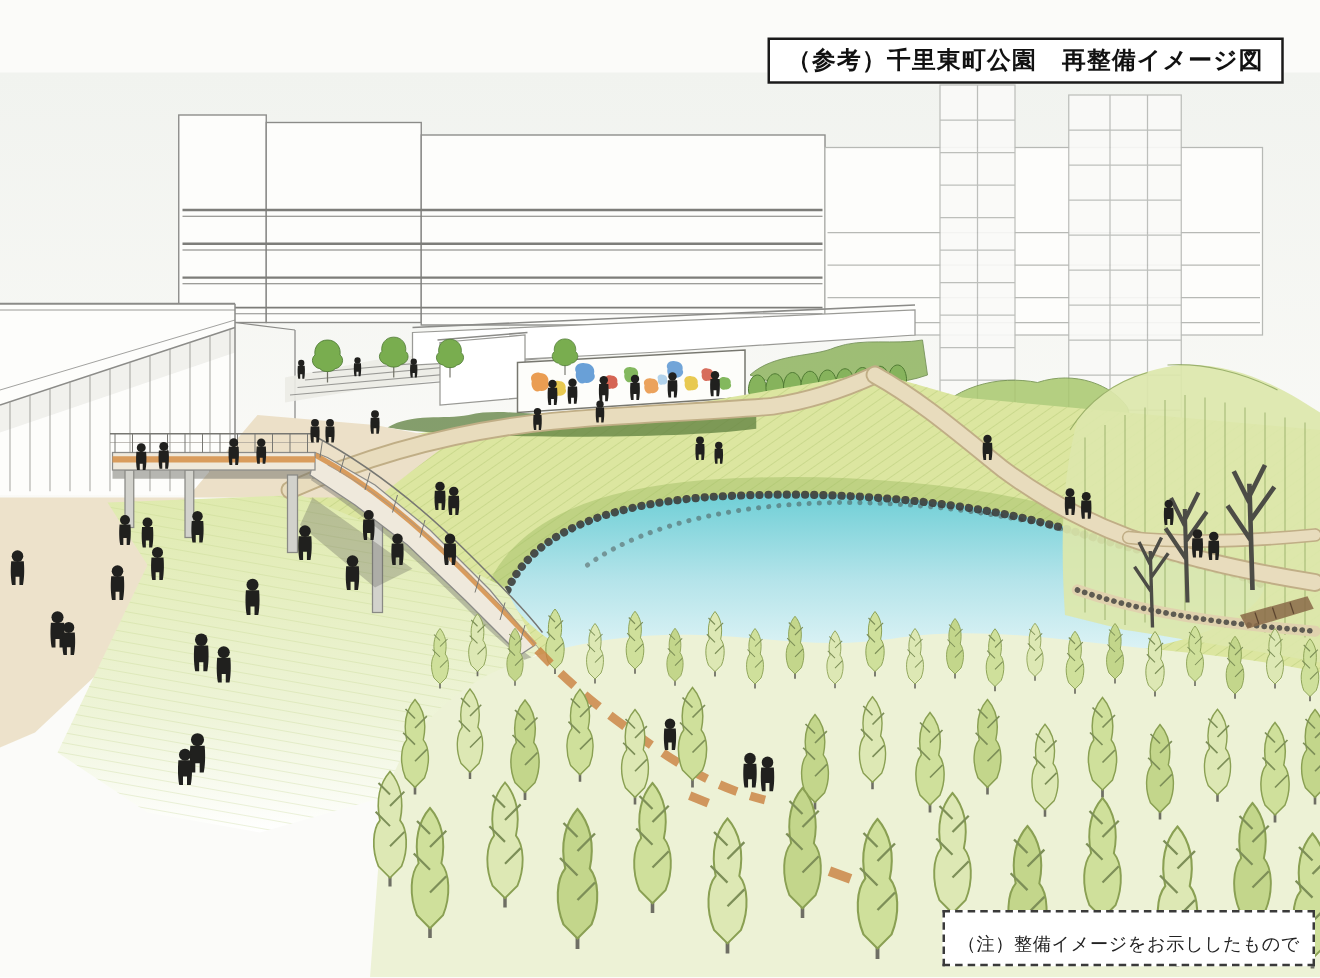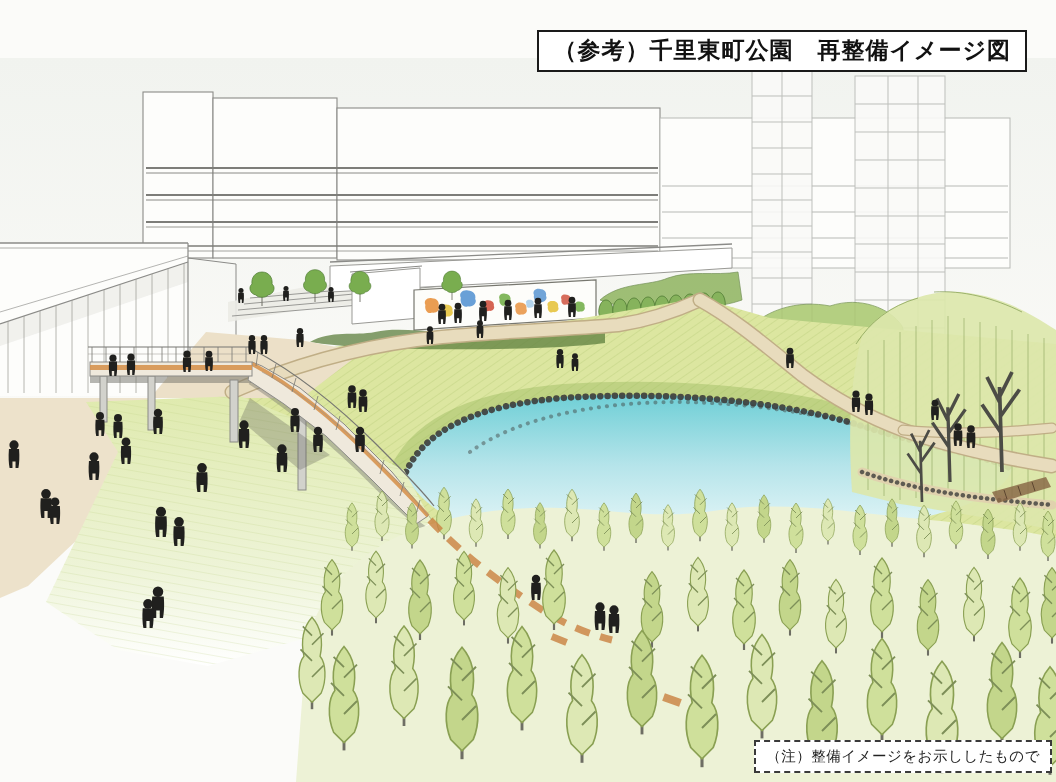--- a/index.html
+++ b/index.html
@@ -1,22 +1,22 @@
 <!DOCTYPE html>
 <html><head>
 <meta charset="utf-8">
 <style>
   html,body{margin:0;padding:0;background:#fff;}
   .page{position:relative;width:1056px;height:782px;background:#fbfbf9;overflow:hidden;
         font-family:"Liberation Sans",sans-serif;}
   .illustration{position:absolute;left:0;top:0;width:1056px;height:782px;}
   .title-box{position:absolute;top:30px;right:29px;background:#fff;border:2px solid #1a1a1a;
-        padding:3px 14px 4px;font-size:23px;font-weight:600;letter-spacing:1px;color:#111;white-space:nowrap;}
+        padding:3px 14px 4px;font-size:19px;font-weight:600;letter-spacing:1px;color:#111;white-space:nowrap;}
   .note-box{position:absolute;right:4px;bottom:9px;background:#fff;border:2px dashed #3a3a3a;
-        padding:3px 10px 4px;font-size:14.5px;line-height:1.55;color:#222;letter-spacing:.5px;white-space:nowrap;}
+        padding:15px 10px 4px;font-size:14.5px;line-height:1.55;color:#222;letter-spacing:.5px;white-space:nowrap;}
   .note-line2{padding-left:57px;}
 </style>
 </head>
 <body>
 
 <div class="page">
 
 <svg class="illustration" viewBox="0 0 1056 782" xmlns="http://www.w3.org/2000/svg">
   <defs>
     <linearGradient id="skyG" x1="0" y1="0" x2="0" y2="1">

